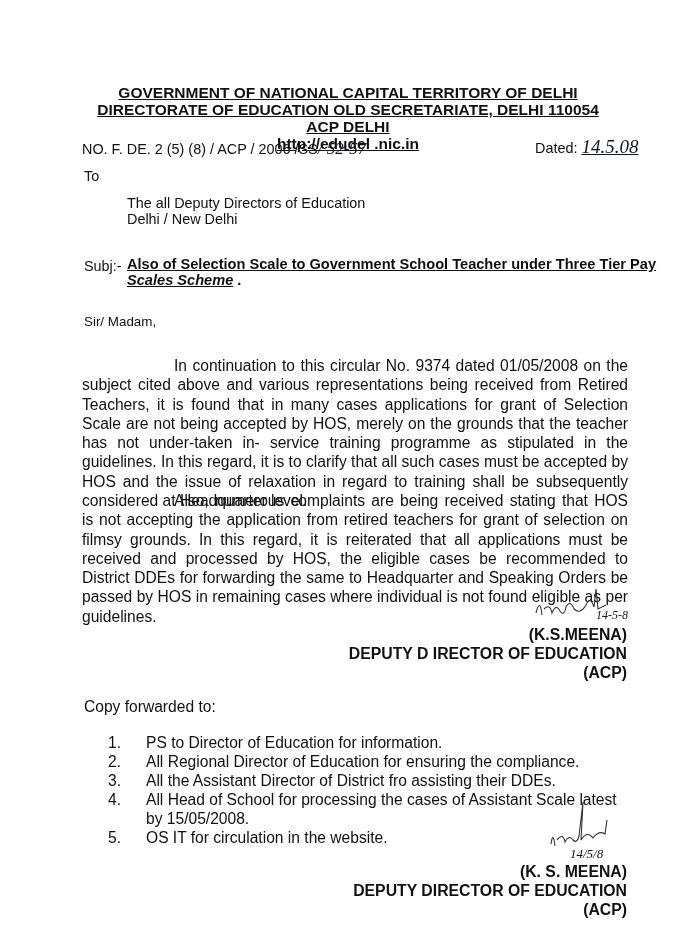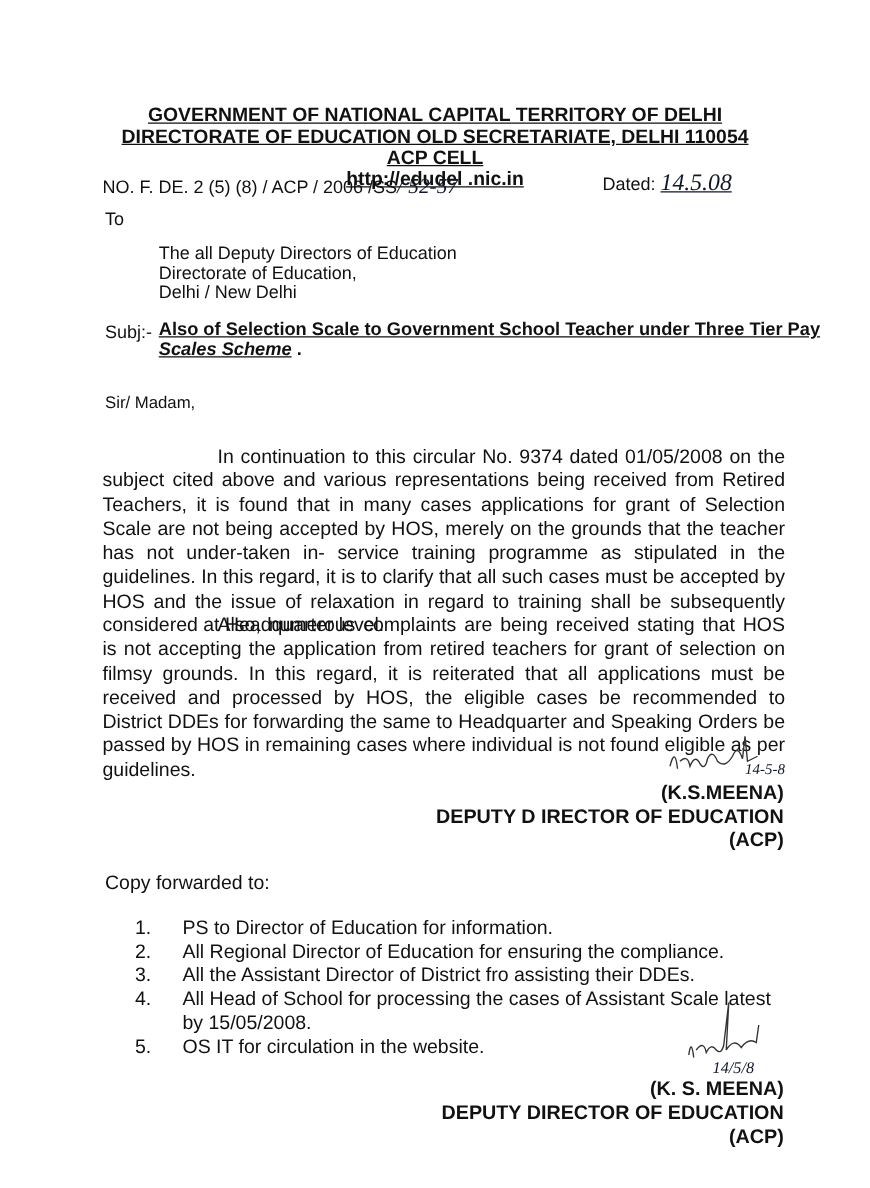--- a/index.html
+++ b/index.html
@@ -13,36 +13,35 @@
   .list-item { position:absolute; left:108px; font-size:15.6px; line-height:19px; }
   .list-num { position:absolute; left:0; }
   .list-text { position:absolute; left:38px; white-space:nowrap; }
   svg { position:absolute; overflow:visible; }
 </style>
 </head>
 <body>
 
 <div class="hdr" style="top:44px;">GOVERNMENT OF NATIONAL CAPITAL TERRITORY OF DELHI</div>
 <div class="hdr" style="top:61px;">DIRECTORATE OF EDUCATION OLD SECRETARIATE, DELHI 110054</div>
-<div class="hdr" style="top:78px;">ACP CELL</div>
+<div class="hdr" style="top:78px;">ACP DELHI</div>
 <div class="hdr" style="top:95px;">http://edudel .nic.in</div>
 
 <div class="abs txt" style="left:82px; top:139px;">
   <span>NO. F. DE. 2 (5) (8) / ACP / 2006 /SS</span><span class="hand" style="font-size:17px;">/ 52-57</span>
 </div>
-<div class="abs txt" style="left:482px; top:137px;">
+<div class="abs txt" style="left:535px; top:137px;">
   <span>Dated:</span>
   <span class="hand" style="font-size:19px; text-decoration:underline;">14.5.08</span>
 </div>
 
 <div class="abs txt" style="left:84px; top:167px;">To</div>
 
 <div class="abs txt" style="left:127px; top:196px; line-height:15.5px;">
   <div>The all Deputy Directors of Education</div>
-  <div>Directorate of Education,</div>
   <div>Delhi / New Delhi</div>
 </div>
 
 <div class="abs txt" style="left:84px; top:257px;">Subj:-</div>
 <div class="abs" style="left:127px; top:257px; font-size:14.6px; line-height:15.5px; font-weight:bold;">
   <div style="text-decoration:underline; white-space:nowrap;">Also  of Selection Scale to Government School Teacher under Three Tier Pay</div>
   <div><span style="text-decoration:underline;font-style:italic;">Scales Scheme</span><span> .</span></div>
 </div>
 
 <div class="abs" style="left:84px; top:314px; font-size:13.4px;">Sir/ Madam,</div>

